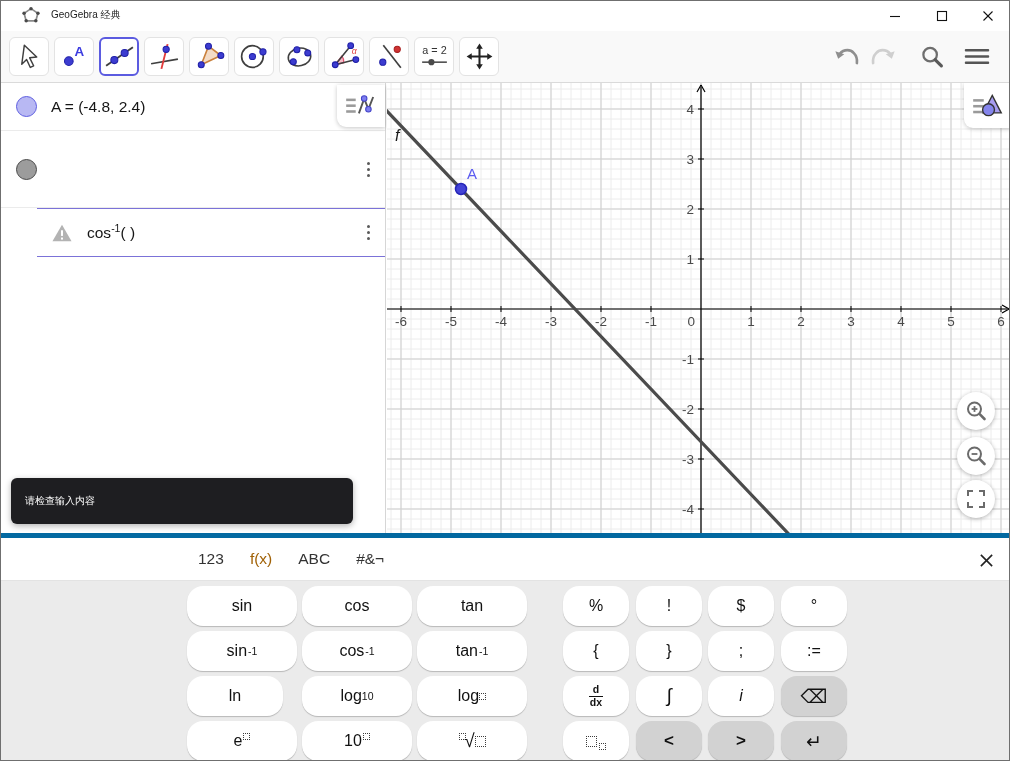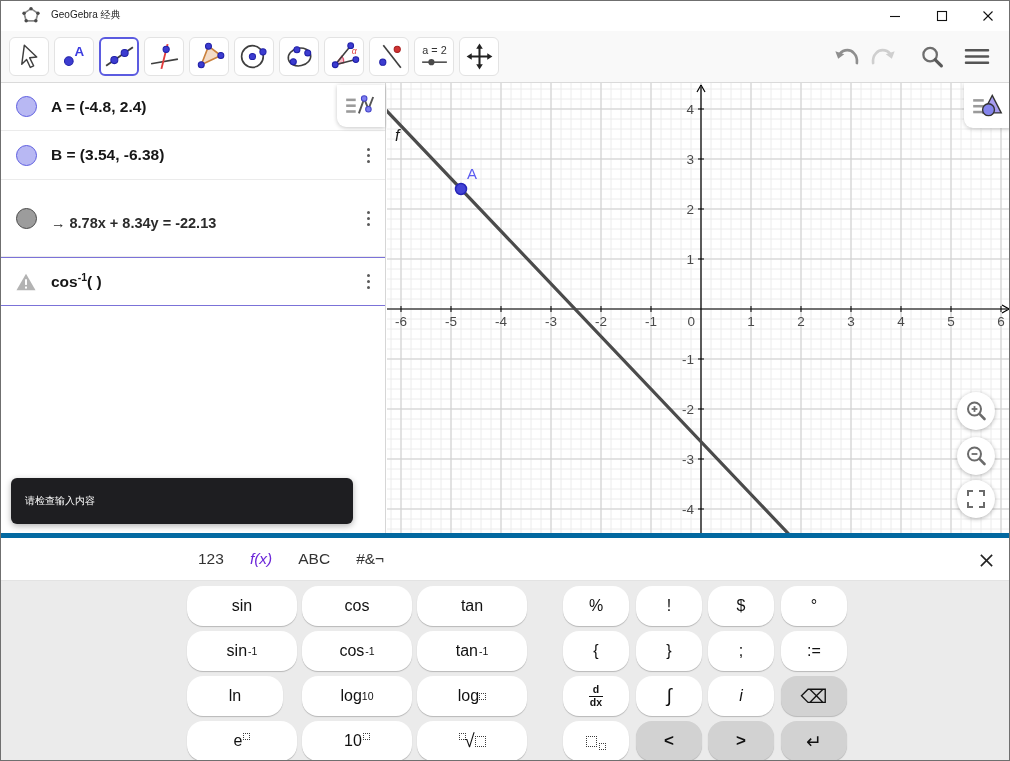--- a/index.html
+++ b/index.html
@@ -18,47 +18,47 @@
   .tools{position:absolute;left:8px;top:6px;display:flex;gap:5px;}
   .tool-btn{width:40px;height:39px;background:#fff;border:1px solid #e3e3e3;border-radius:6px;display:flex;align-items:center;justify-content:center;}
   .tool-btn.selected{border:2px solid #5b5be0;}
   .tool-btn svg{width:33px;height:29px;}
   .tb-action{position:absolute;top:9px;width:32px;height:32px;display:flex;align-items:center;justify-content:center;}
   .tb-action svg{width:30px;height:27px;}
 
   
   .algebra{position:absolute;left:0;top:82px;width:385px;height:450px;background:#fff;border-right:1px solid #d6d6d6;}
   .alg-row{position:relative;display:flex;align-items:center;border-bottom:1px solid #ebebeb;background:#fff;}
-  .alg-row.selected{border-top:1px solid #7b72d8;border-bottom:1px solid #7b72d8;}
+  .alg-row.selected{border-top:1px solid #7b72d8;border-bottom:1px solid #7b72d8;margin-left:36px;}
   .alg-marker{width:50px;display:flex;align-items:center;justify-content:center;flex:none;}
   .mk-circle{width:21px;height:21px;border-radius:50%;}
   .mk-point{background:#b8b8f3;border:1.6px solid #5e5ee0;}
   .mk-curve{background:#9c9c9c;border:1.6px solid #4a4a4a;}
-  .alg-body{flex:1;padding:4px 0;font-weight:bold;}
+  .alg-body{flex:1;padding:4px 0;}
   .alg-text{font-size:15.5px;color:#161616;}
   .alg-sub{font-size:14.5px;color:#2b2b2b;margin-top:9px;}
   .alg-text sup{font-size:10.5px;}
   .dots{width:34px;flex:none;display:flex;flex-direction:column;align-items:center;}
   .dots i{width:3px;height:3px;border-radius:50%;background:#5a5a5a;display:block;margin:1.5px 0;}
   .alg-style-btn{position:absolute;right:0;top:2px;width:48px;height:42px;background:#fff;border-radius:0 0 0 9px;box-shadow:0 1px 4px rgba(0,0,0,.22);display:flex;align-items:center;justify-content:center;}
   .alg-style-btn svg{width:36px;height:32px;}
   .tooltip{position:absolute;left:10px;top:395px;width:342px;height:46px;background:#1e1e21;border-radius:6px;color:#fafafa;font-size:10px;display:flex;align-items:center;padding-left:14px;box-shadow:0 2px 6px rgba(0,0,0,.3);}
 
   
   .graphics{position:absolute;left:386px;top:82px;width:624px;height:450px;background:#fff;overflow:hidden;}
   .gfx-settings{position:absolute;right:0;top:0;width:47px;height:45px;background:#fff;border-radius:0 0 0 9px;box-shadow:0 1px 4px rgba(0,0,0,.22);display:flex;align-items:center;justify-content:center;}
   .gfx-settings svg{width:36px;height:32px;}
   .round-btn{position:absolute;left:570px;width:38px;height:38px;border-radius:50%;background:#fff;box-shadow:0 1px 4px rgba(0,0,0,.3);display:flex;align-items:center;justify-content:center;}
   .round-btn svg{width:24px;height:24px;}
 
   
   .keyboard{position:absolute;left:0;top:532px;width:100%;height:229px;background:#ebebeb;border-top:5px solid #0369a1;}
   .kb-tabs{position:absolute;left:0;top:0;width:100%;height:43px;background:#fff;border-bottom:1px solid #e3e3e3;display:flex;align-items:center;}
   .kb-tab{font-size:15.5px;color:#333;margin-right:26px;}
-  .kb-tab.active{color:#6d28d9;font-style:italic;}
+  .kb-tab.active{color:#a16207;}
   .kb-tab:first-child{margin-left:197px;}
   .kb-close{position:absolute;right:13px;top:12px;width:20px;height:20px;display:flex;align-items:center;justify-content:center;}
   .kb-close svg{width:15px;height:15px;}
   .key{position:absolute;height:40px;background:#fff;border-radius:16px;box-shadow:0 1px 1px rgba(0,0,0,.22);display:flex;align-items:center;justify-content:center;font-size:16px;color:#111;text-align:center;}
   .key.gray{background:#d2d2d2;}
   .key sup{font-size:10.5px;margin-left:1px;}
   .key sub{font-size:10.5px;}
   .key .big{font-size:19px;}
   .key .it{font-style:italic;font-size:16px;}
   .key .arrow{font-size:17px;font-weight:700;}
@@ -228,39 +228,25 @@
     <div id="alg-rows">
         <div class="alg-row" style="min-height: 48px;">
           <div class="alg-marker">
             <span class="mk-circle mk-point"></span>
           </div>
           <div class="alg-body">
             <div class="alg-text">A = (-4.8, 2.4)</div>
           </div>
           <div class="dots"></div>
         </div>
-        <div class="alg-row" style="min-height: 49px;">
-          <div class="alg-marker">
-            <span class="mk-circle mk-point"></span>
-          </div>
-          <div class="alg-body">
-            <div class="alg-text">B = (3.54, -6.38)</div>
-          </div>
-          <div class="dots">
-            <i></i>
-            <i></i>
-            <i></i>
-          </div>
-        </div>
         <div class="alg-row" style="min-height: 77px;">
           <div class="alg-marker">
             <span class="mk-circle mk-curve"></span>
           </div>
           <div class="alg-body">
-            <div class="alg-sub">→  8.78x + 8.34y = -22.13</div>
           </div>
           <div class="dots">
             <i></i>
             <i></i>
             <i></i>
           </div>
         </div>
         <div class="alg-row selected" style="min-height: 49px;">
           <div class="alg-marker">
             <svg viewBox="0 0 24 22" width="22" height="20">

